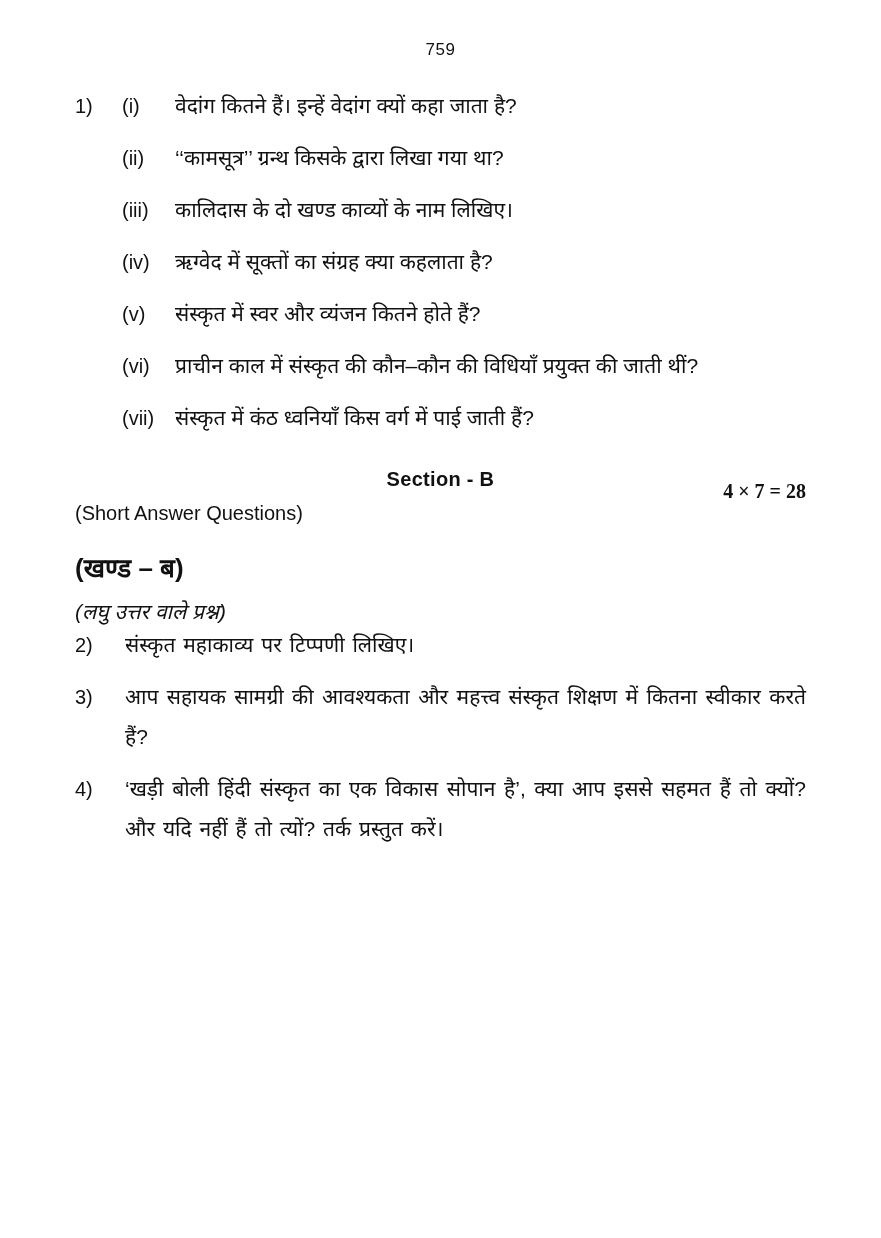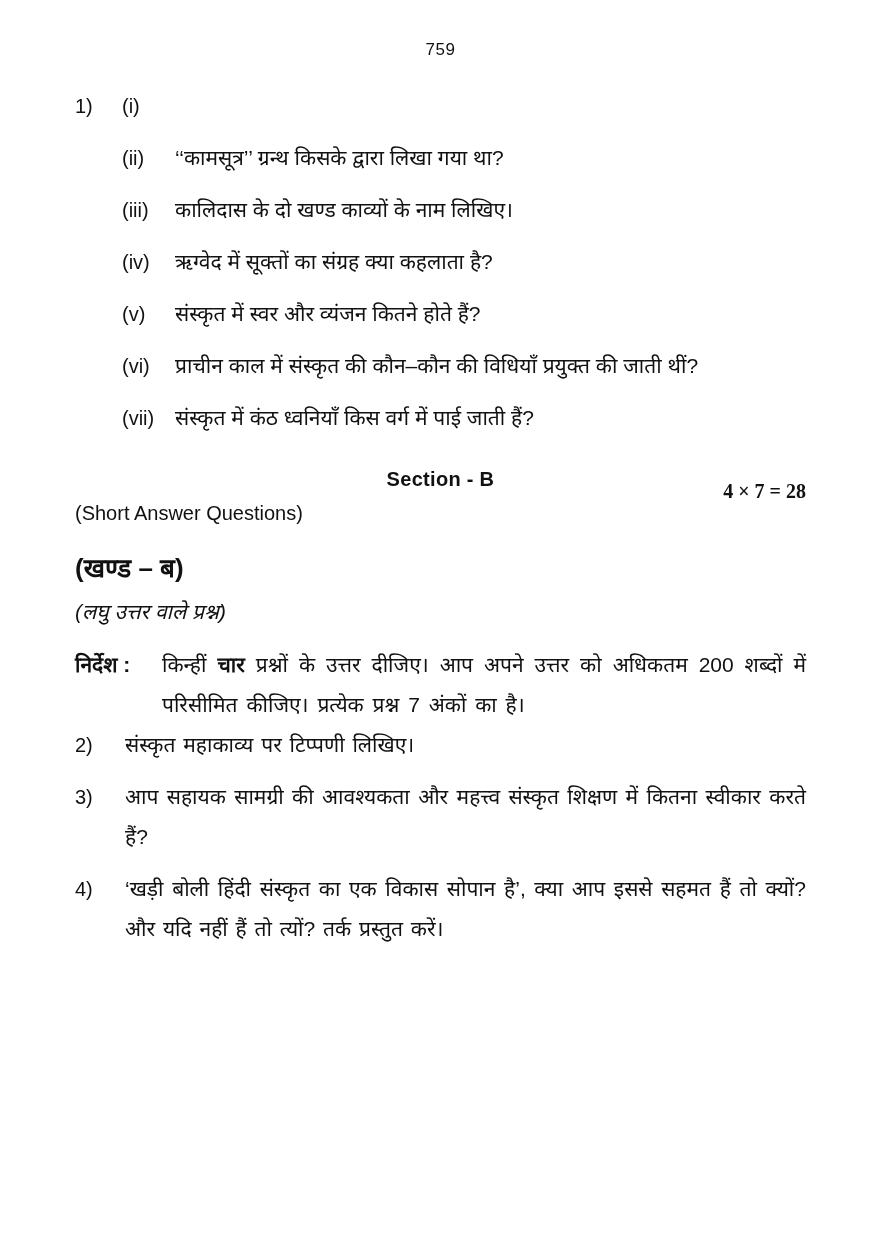--- a/index.html
+++ b/index.html
@@ -170,20 +170,21 @@
 
 <div class="page">
   <div class="content">
 
     <div class="page-number">759</div>
 
     <div class="q1-block">
       <div class="subq-row">
         <span class="subq-num">1)</span>
         <span class="subq-label">(i)</span>
+        <span class="subq-text">वेदांग कितने हैं। इन्हें वेदांग क्यों कहा जाता है?</span>
       </div>
       <div class="subq-row">
         <span class="subq-num"></span>
         <span class="subq-label">(ii)</span>
         <span class="subq-text">‘‘कामसूत्र’’ ग्रन्थ किसके द्वारा लिखा गया था?</span>
       </div>
       <div class="subq-row">
         <span class="subq-num"></span>
         <span class="subq-label">(iii)</span>
         <span class="subq-text">कालिदास के दो खण्ड काव्यों के नाम लिखिए।</span>
@@ -213,28 +214,20 @@
     <div class="section-head">
       <div class="section-title">Section - B</div>
       <div class="section-marks">4 × 7 = 28</div>
     </div>
     <div class="section-subtitle">(Short Answer Questions)</div>
 
 
     <div class="khand-title">(खण्ड – ब)</div>
     <div class="laghu-subtitle">(लघु उत्तर वाले प्रश्न)</div>
 
-    <div class="nirdesh-row">
-      <span class="nirdesh-label">निर्देश :</span>
-      <span class="nirdesh-text">
-        <span>किन्हीं</span>
-        <span class="bold">चार</span>
-        <span>प्रश्नों के उत्तर दीजिए। आप अपने उत्तर को अधिकतम 200 शब्दों में परिसीमित कीजिए। प्रत्येक प्रश्न 7 अंकों का है।</span>
-      </span>
-    </div>
 
     <div class="q-row">
       <span class="q-num">2)</span>
       <span class="q-text">संस्कृत महाकाव्य पर टिप्पणी लिखिए।</span>
     </div>
     <div class="q-row">
       <span class="q-num">3)</span>
       <span class="q-text">आप सहायक सामग्री की आवश्यकता और महत्त्व संस्कृत शिक्षण में कितना स्वीकार करते हैं?</span>
     </div>
     <div class="q-row">

